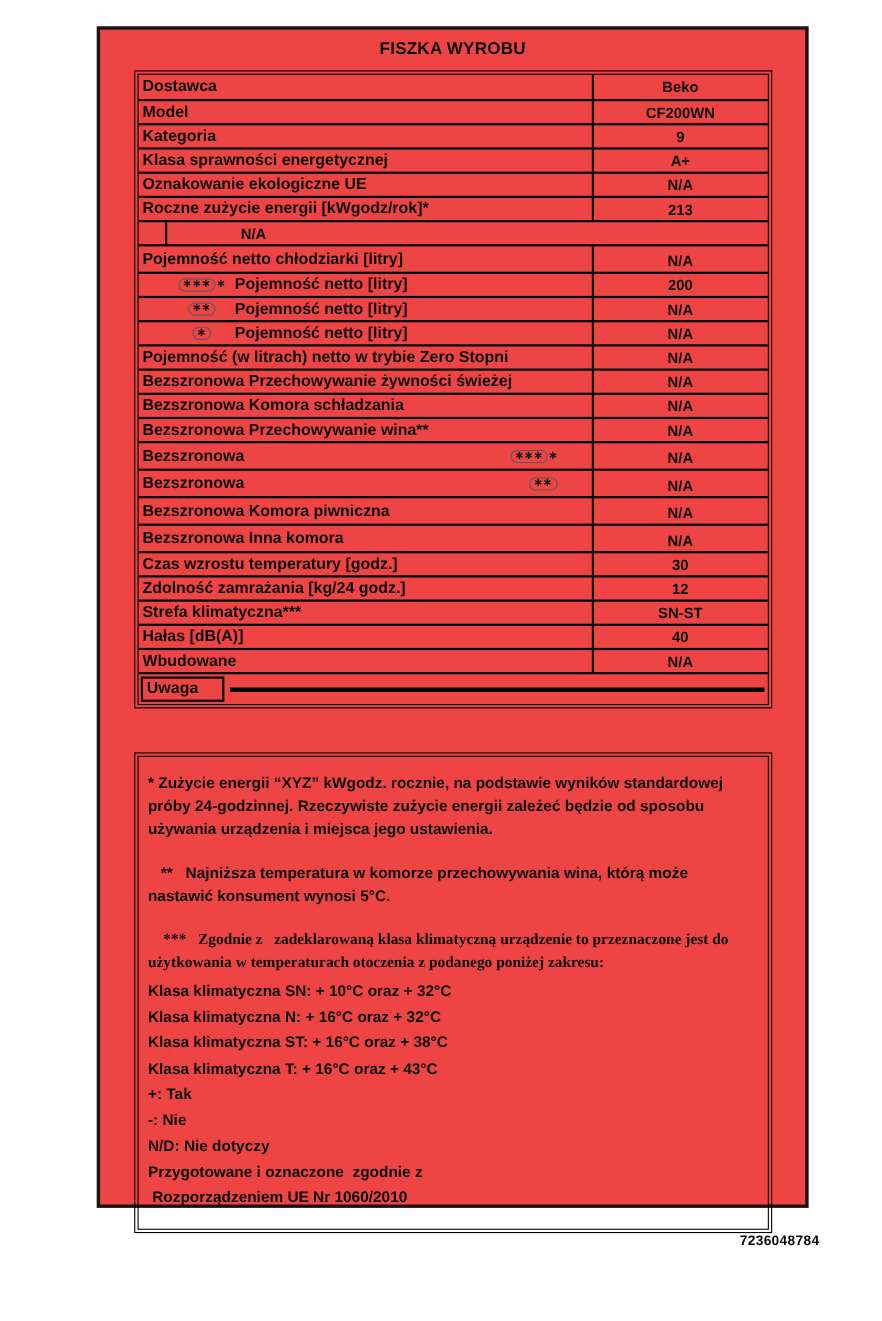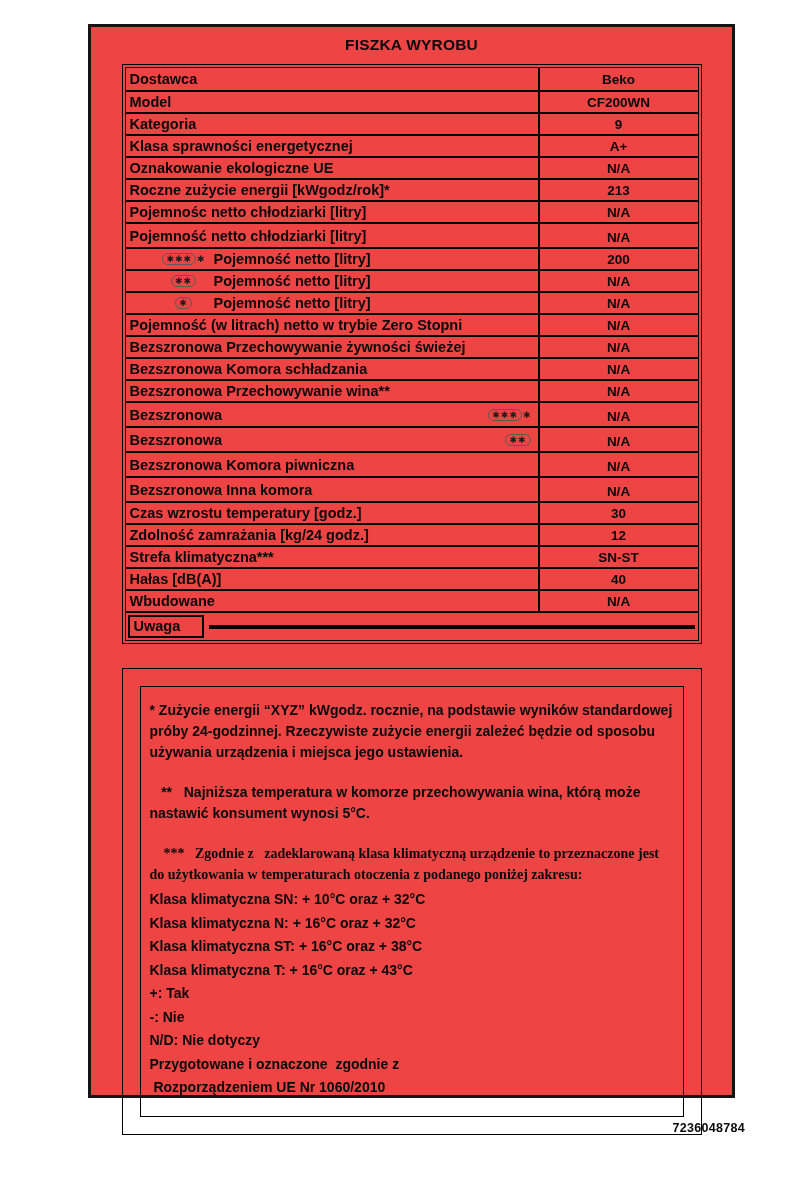--- a/index.html
+++ b/index.html
@@ -24,38 +24,39 @@
   .trow:first-child { border-top:none;justify-content:flex-end; }
   .trow.vlow { min-height:25px; }
   .cell-label {
     flex:1; display:flex; align-items:center;
     padding:1px 2px 1px 4px; font-size:14.5px; line-height:16px;
   }
   .cell-value {
     width:160px; border-left:2px solid #000;
     display:flex; align-items:center; justify-content:center;
     font-size:13.5px;
+    margin-left:24px;
   }
   .trow.vlow .cell-value { align-items:flex-end; padding-bottom:2px; }
 
   .icon-slot { width:60px; margin-left:24px; display:inline-flex; justify-content:center; align-items:center; flex:none; }
   .icon-right { margin-left:auto; padding-right:5px; display:inline-flex; align-items:center; }
   .pill-group { display:inline-flex; align-items:center; font-family:"DejaVu Sans", sans-serif; }
   .pill {
     display:inline-flex; align-items:center; justify-content:center;
     border:1.5px solid #5a5a5a; border-radius:8px;
     height:12px; padding:0 3px; font-size:9px; letter-spacing:1px; color:#1c1c1c; line-height:10px;
   }
   .star-out { font-size:9px; margin-left:1px; color:#1c1c1c; line-height:10px; }
 
   .note-row { border-top:2px solid #000; display:flex; gap:5px; padding:2px 3px 2px 2px; min-height:27px;align-items:center; }
   .uwaga-cell { border:2px solid #000; width:76px; padding:0 4px; font-size:14.5px; line-height:19px; }
   .uwaga-empty { border:2px solid #000; flex:1; }
 
-  .notes-wrap { margin:24px auto 0; width:580px; border:1.5px solid #000; padding:17px; }
+  .notes-wrap { margin:40px auto 0; width:580px; border:1.5px solid #000; padding:2px; }
   .notes-inner { border:1.5px solid #000; padding:13px 10px 16px 9px; min-height:404px; }
   .np { font-size:14px; line-height:21px; white-space:pre-wrap; }
   .np.para { margin-bottom:19px; }
   .np.para.last-para { margin-bottom:3px;font-family:Liberation Serif, serif; }
   .np.single { line-height:23.5px; margin:0; }
 
   .doc-code { position:absolute; top:1121px; right:57px; font-size:12.5px; letter-spacing:.3px; }
 </style>
 </head>
 <body>
@@ -96,23 +97,20 @@
           </div>
           <div class="cell-value">N/A</div>
         </div>
         <div class="trow">
           <div class="cell-label">
             <span>Roczne zużycie energii [kWgodz/rok]*</span>
           </div>
           <div class="cell-value">213</div>
         </div>
         <div class="trow">
-          <div class="cell-label">
-            <span>Pojemnośc netto chłodziarki [litry]</span>
-          </div>
           <div class="cell-value">N/A</div>
         </div>
         <div class="trow vlow">
           <div class="cell-label">
             <span>Pojemność netto chłodziarki [litry]</span>
           </div>
           <div class="cell-value">N/A</div>
         </div>
         <div class="trow">
           <div class="cell-label">

